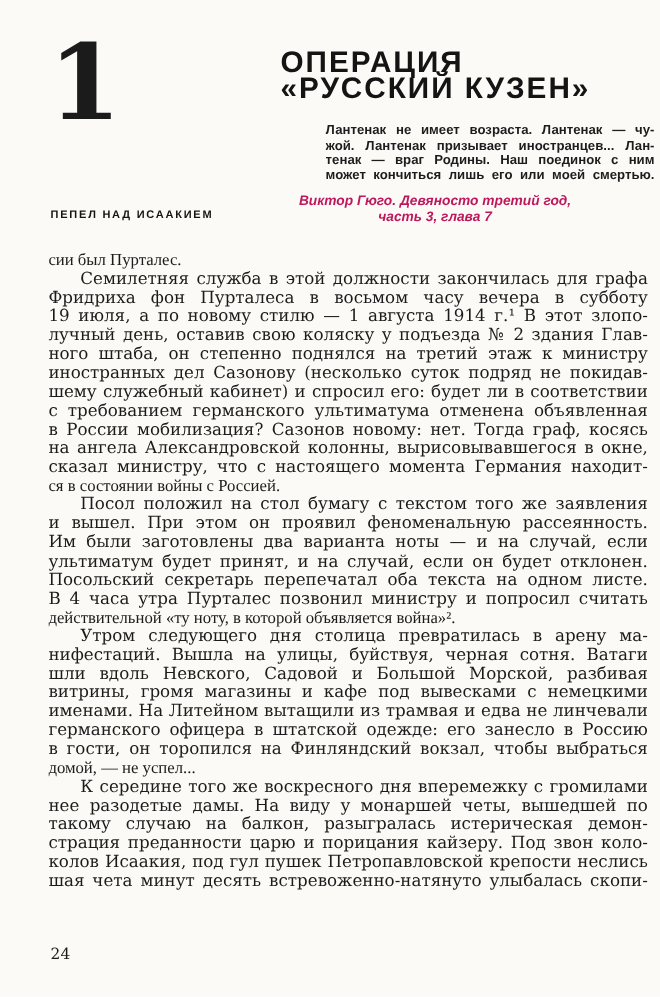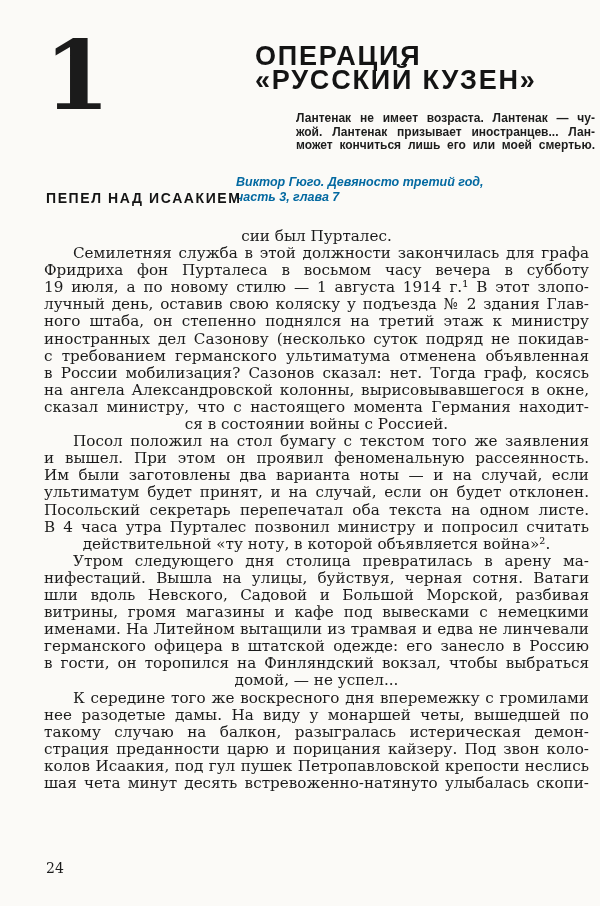--- a/index.html
+++ b/index.html
@@ -42,51 +42,51 @@
     font-size: 12px;
     color: #1d1d1d;
     margin-left: 32px;
   }
   .epigraph .line { height: 13.6px; line-height: 13.6px; overflow: hidden; }
   .attribution {
     position: absolute;
     left: 236px;
     top: 175px;
     width: 319px;
-    text-align: left;
+    text-align: center;
     font-family: "Liberation Sans", sans-serif;
     font-style: italic;
     font-weight: bold;
     font-size: 12.5px;
     line-height: 14.5px;
-    color: #0369a1;
+    color: #be185d;
   }
   .section-heading {
     position: absolute;
     left: 46px;
     top: 190px;
     font-family: "Liberation Sans", sans-serif;
     font-weight: bold;
-    font-size: 14px;
+    font-size: 10px;
     letter-spacing: 1.6px;
     color: #141414;
   }
   .bodytext {
     position: absolute;
     left: 44px;
     top: 228px;
     width: 545px;
     font-family: "DejaVu Serif", serif;
     font-size: 15.2px;
     color: #1b1b1b;
   }
   .bodytext .line { height: 17.1px; line-height: 17.1px; overflow: hidden; }
   .jline { text-align: justify; }
   .jline::after { content: ""; display: inline-block; width: 100%; height: 0; }
-  .endline { text-align: center; }
+  .endline { text-align: left; font-family: Liberation Serif, serif; }
   .indent { text-indent: 29px; }
   .page-number {
     position: absolute;
     left: 46px;
     top: 860px;
     font-family: "DejaVu Serif", serif;
     font-size: 14px;
     color: #1b1b1b;
   }
 </style>
@@ -98,20 +98,21 @@
   <div class="chapter-number">1</div>
 
   <div class="chapter-title">
     <div>ОПЕРАЦИЯ</div>
     <div>«РУССКИЙ КУЗЕН»</div>
   </div>
 
   <div class="epigraph" id="epigraph">
       <div class="line jline">Лантенак не имеет возраста. Лантенак — чу-</div>
       <div class="line jline">жой. Лантенак призывает иностранцев... Лан-</div>
+      <div class="line jline">тенак — враг Родины. Наш поединок с ним</div>
       <div class="line jline">может кончиться лишь его или моей смертью.</div>
     </div>
 
   <div class="attribution">
     <div>Виктор Гюго. Девяносто третий год,</div>
     <div>часть 3, глава 7</div>
   </div>
 
   <div class="section-heading">ПЕПЕЛ НАД ИСААКИЕМ</div>
 
@@ -119,22 +120,23 @@
       <div>
         <div class="line endline">сии был Пурталес.</div>
       </div>
       <div>
         <div class="line jline indent">Семилетняя служба в этой должности закончилась для графа</div>
         <div class="line jline">Фридриха фон Пурталеса в восьмом часу вечера в субботу</div>
         <div class="line jline">19 июля, а по новому стилю — 1 августа 1914 г.¹ В этот злопо-</div>
         <div class="line jline">лучный день, оставив свою коляску у подъезда № 2 здания Глав-</div>
         <div class="line jline">ного штаба, он степенно поднялся на третий этаж к министру</div>
         <div class="line jline">иностранных дел Сазонову (несколько суток подряд не покидав-</div>
+        <div class="line jline">шему служебный кабинет) и спросил его: будет ли в соответствии</div>
         <div class="line jline">с требованием германского ультиматума отменена объявленная</div>
-        <div class="line jline">в России мобилизация? Сазонов сказал: нет. Тогда граф, косясь</div>
+        <div class="line jline">в России мобилизация? Сазонов новому: нет. Тогда граф, косясь</div>
         <div class="line jline">на ангела Александровской колонны, вырисовывавшегося в окне,</div>
         <div class="line jline">сказал министру, что с настоящего момента Германия находит-</div>
         <div class="line endline">ся в состоянии войны с Россией.</div>
       </div>
       <div>
         <div class="line jline indent">Посол положил на стол бумагу с текстом того же заявления</div>
         <div class="line jline">и вышел. При этом он проявил феноменальную рассеянность.</div>
         <div class="line jline">Им были заготовлены два варианта ноты — и на случай, если</div>
         <div class="line jline">ультиматум будет принят, и на случай, если он будет отклонен.</div>
         <div class="line jline">Посольский секретарь перепечатал оба текста на одном листе.</div>

